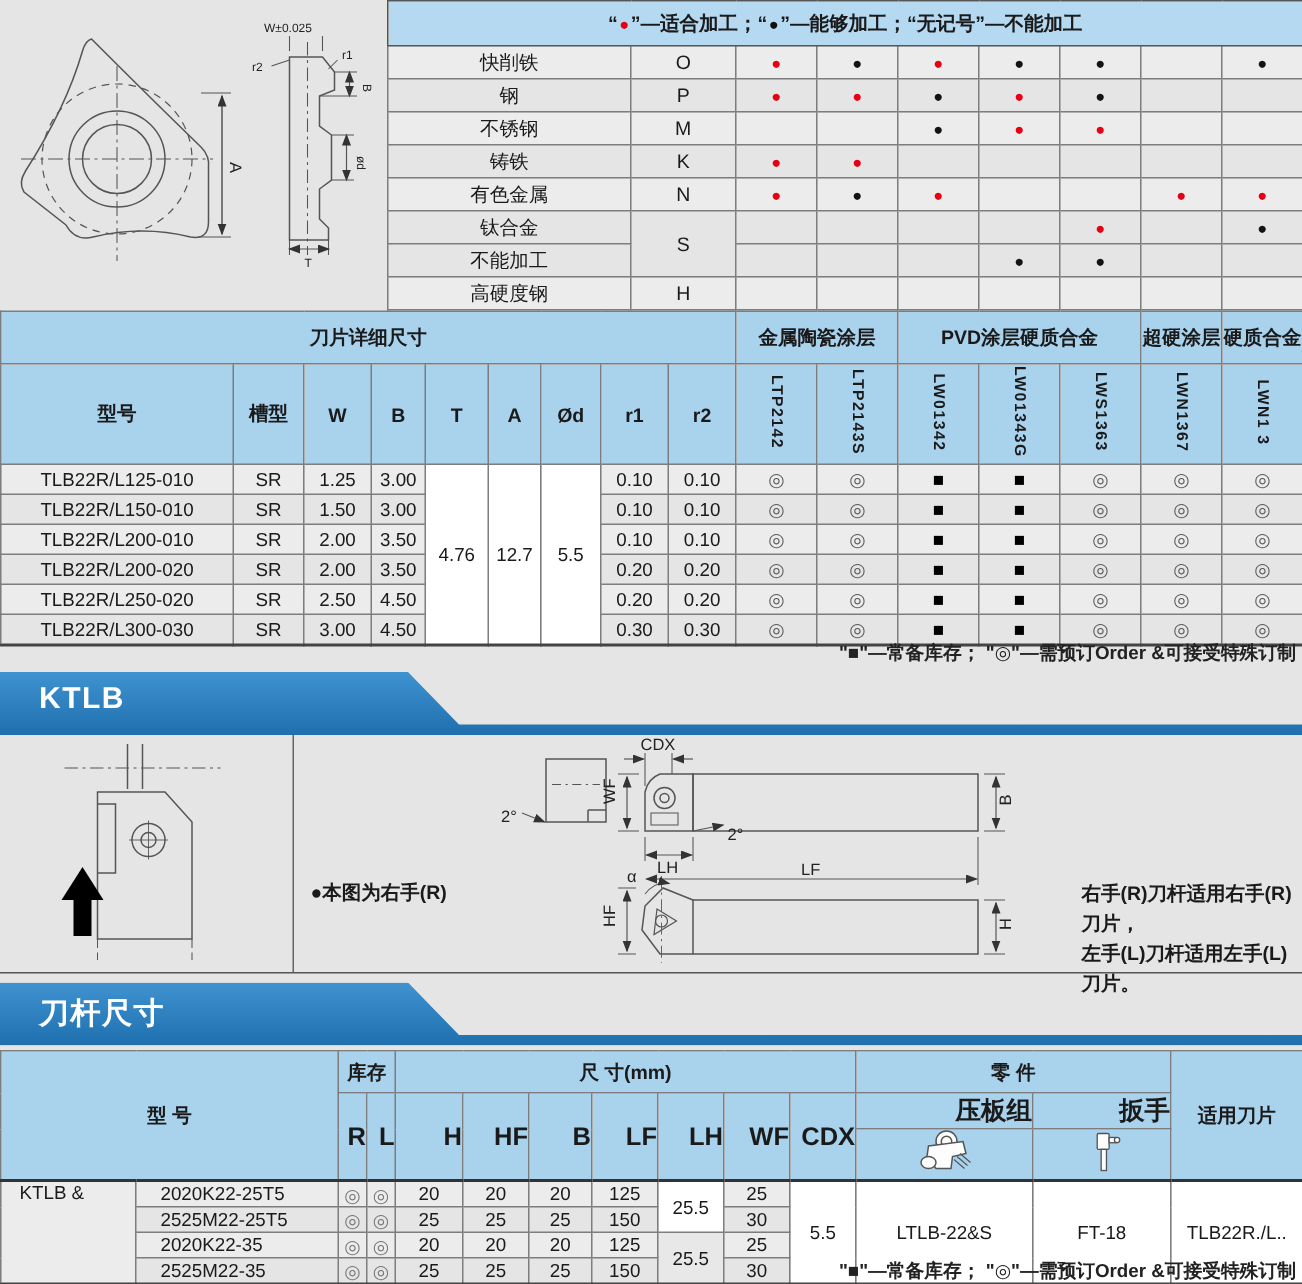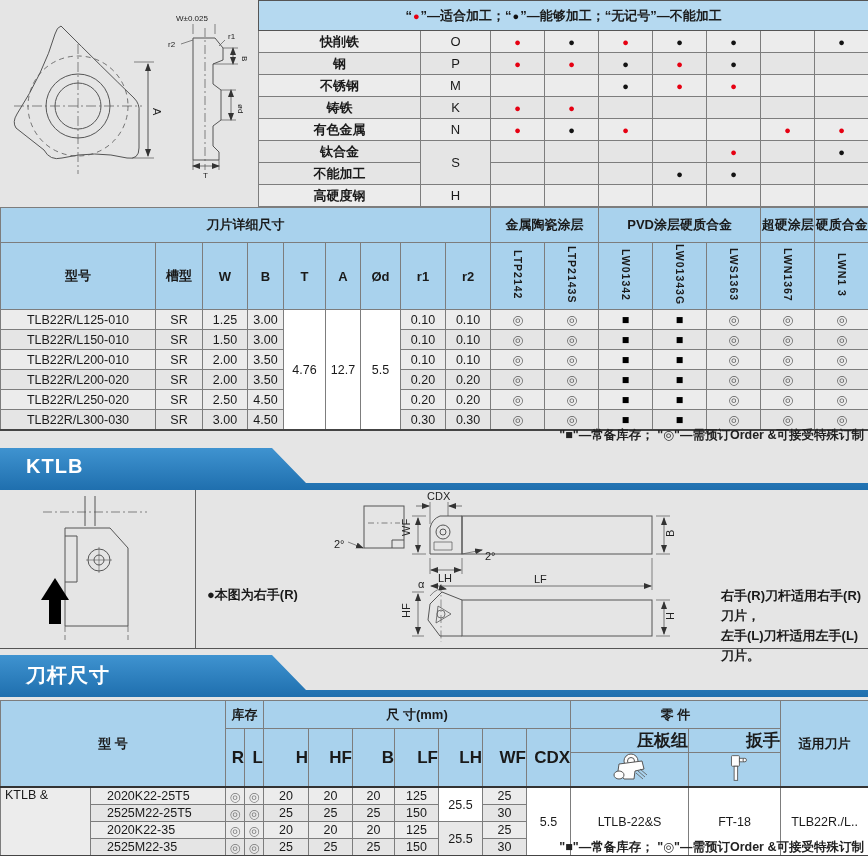--- a/index.html
+++ b/index.html
@@ -7,21 +7,21 @@
         font-family:"Liberation Sans","DejaVu Sans",sans-serif;color:#1a1a1a;}
   table{border-collapse:collapse;table-layout:fixed;}
   td,th{border:1px solid #7d7d7d;padding:0;text-align:center;vertical-align:middle;
         font-size:13px;font-weight:400;overflow:hidden;}
   .g{background:#ececec;}
   .wbg{background:#fff;}
   
   #materials{position:absolute;left:258px;top:0;width:610px;height:203px;border:1px solid #0f766e;}
   #materials td{height:21px;}
   #materials td.lg{background:#b5d9f0;height:29px;border:1px solid #555;font-size:13px;font-weight:600;}
-  #materials .nm{font-weight:700;}
+  #materials .nm{font-weight:400;}
   .lred{color:#e60012;font-size:11px;padding:0 1px;}
   .lblk{color:#111;font-size:11px;padding:0 1px;}
   td.m.dr::after{content:"●";color:#e60012;font-size:11px;}
   td.m.db::after{content:"●";color:#131313;font-size:11px;}
   
   #inserts{position:absolute;left:0;top:207px;width:868px;border:1px solid #444;border-bottom:2px solid #444;}
   #inserts th{background:#a9d2ed;font-weight:600;text-align:center;}
   #inserts .h1 th{height:34px;font-size:13px;line-height:1.15;}
   #inserts .h2 th{height:66px;}
   #inserts td{height:19px;font-size:12.5px;}
@@ -45,21 +45,21 @@
   svg text.sm{font-size:8px;}
   
   #holders{position:absolute;left:0;top:700px;width:868px;border:1px solid #444;border-bottom:2px solid #444;}
   #holders th{background:#a9d2ed;font-weight:600;}
   #holders .h1 th{height:27px;}
   #holders .h2 th{height:16px;font-size:17px;text-align:right;}
   #holders .h3 th{height:27px;background:#a9d2ed;}
   #holders td{height:16px;font-size:12.5px;}
   #holders tr.b0 td{border-top:2px solid #333;}
   td.mod{text-align:left;padding-left:16px;}
-  td.pre{text-align:left;padding-left:4px;vertical-align:top;font-size:13px;}
+  td.pre{text-align:left;padding-left:12px;vertical-align:top;font-size:13px;}
   .stock{color:#777;font-size:12px;}
   
   .fnote{position:absolute;right:4px;font-size:12.5px;font-weight:600;color:#222;}
   #fn1{top:427px;}
   #fn2{top:839px;}
 </style>
 </head>
 <body>
 
 <div id="page">

